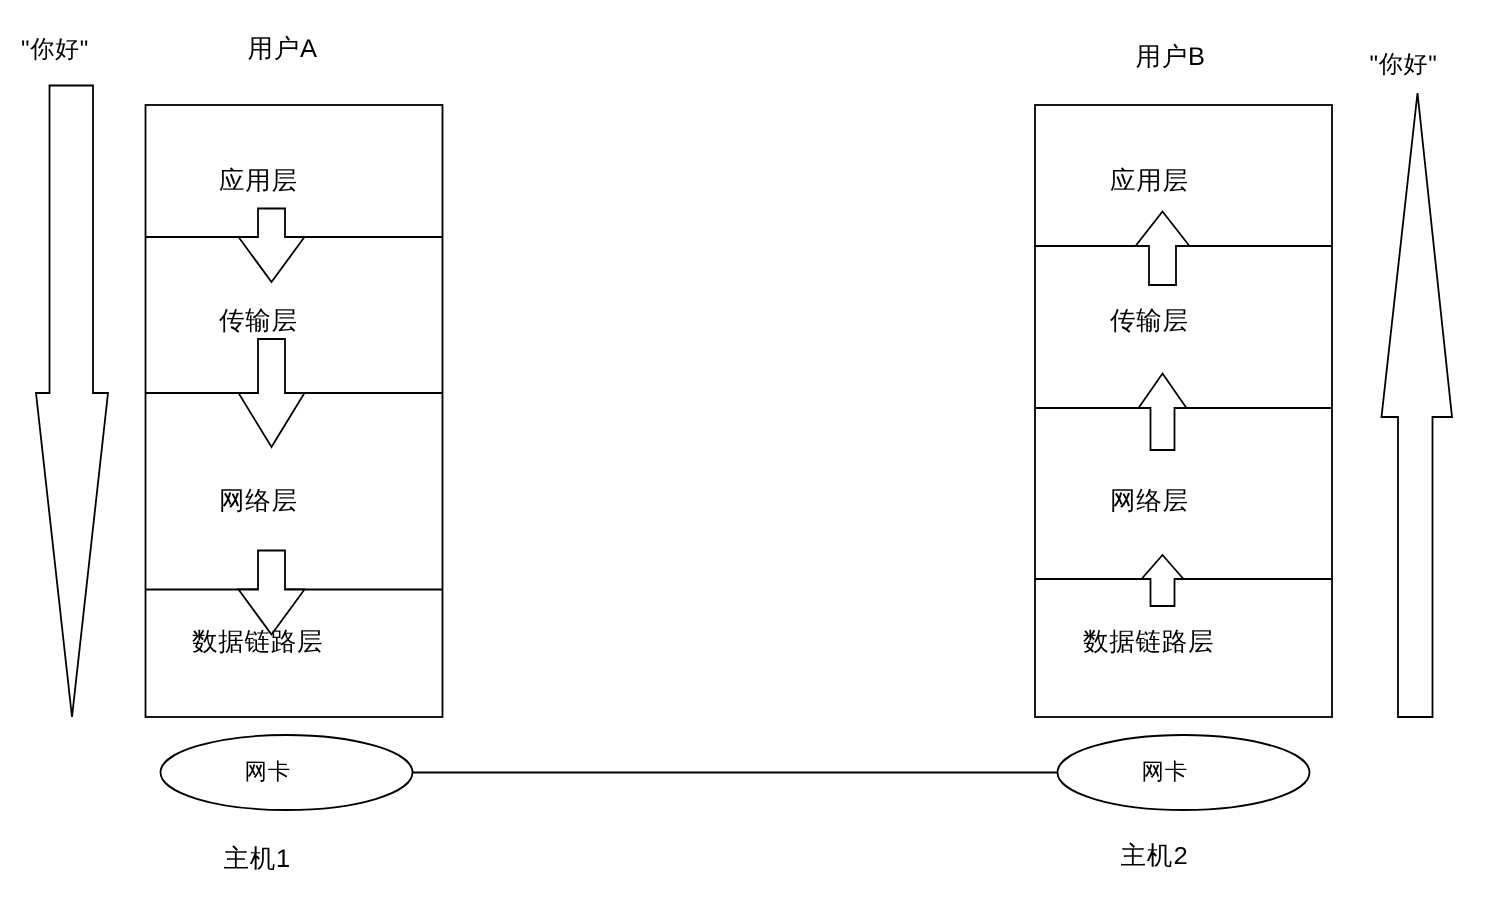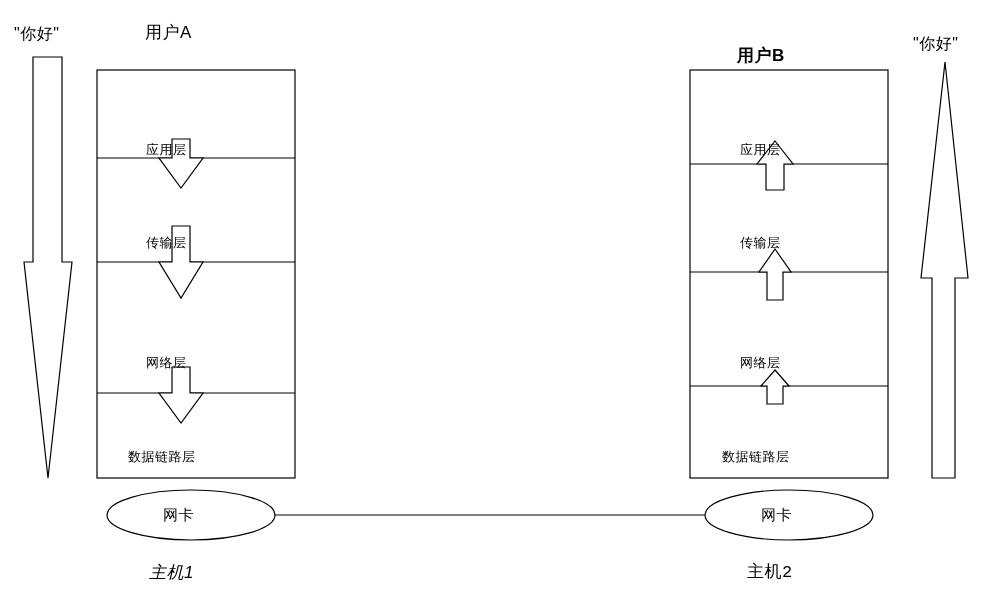--- a/index.html
+++ b/index.html
@@ -44,31 +44,31 @@
     white-space: nowrap;
     font-size: 17px;
     line-height: 1;
     color: #000000;
     letter-spacing: 0.5px;
   }
   .lbl-quote {
     font-size: 16px;
   }
   .lbl-layer {
-    font-size: 13px;
-    margin-top: 31px;
+    font-size: 17px;
   }
   .lbl-nic {
     font-size: 15px;
   }
   .lbl-host {
     font-size: 17px;
   }
   .lbl-user {
     font-size: 17px;
+    margin-left: 20px;
   }
 </style>
 </head>
 <body>
 
 <div id="canvas">
 
   <svg class="diagram" viewBox="0 0 994 600">
 
     <rect class="shape-outline" x="97" y="70" width="198" height="408"></rect>
@@ -107,25 +107,25 @@
   <div class="lbl lbl-quote" style="left:14px; top:26px;">"你好"</div>
 
   <div class="lbl lbl-user" style="left:145px; top:24px;">用户A</div>
 
   <div class="lbl lbl-layer" style="left:146px; top:112px;">应用层</div>
   <div class="lbl lbl-layer" style="left:146px; top:205px;">传输层</div>
   <div class="lbl lbl-layer" style="left:146px; top:325px;">网络层</div>
   <div class="lbl lbl-layer" style="left:128px; top:419px;">数据链路层</div>
 
   <div class="lbl lbl-nic" style="left:163px; top:507px;">网卡</div>
-  <div class="lbl lbl-host" style="left:149px; top:564px;font-style:italic;">主机1</div>
+  <div class="lbl lbl-host" style="left:149px; top:564px;">主机1</div>
 
   <div class="lbl lbl-quote" style="left:913px; top:36px;">"你好"</div>
 
-  <div class="lbl lbl-user" style="left:737px; top:47px;font-weight:bold;">用户B</div>
+  <div class="lbl lbl-user" style="left:737px; top:29px;">用户B</div>
 
   <div class="lbl lbl-layer" style="left:740px; top:112px;">应用层</div>
   <div class="lbl lbl-layer" style="left:740px; top:205px;">传输层</div>
   <div class="lbl lbl-layer" style="left:740px; top:325px;">网络层</div>
   <div class="lbl lbl-layer" style="left:722px; top:419px;">数据链路层</div>
 
   <div class="lbl lbl-nic" style="left:761px; top:507px;">网卡</div>
   <div class="lbl lbl-host" style="left:747px; top:564px;font-family:Liberation Mono, monospace;">主机2</div>
 
 </div>

